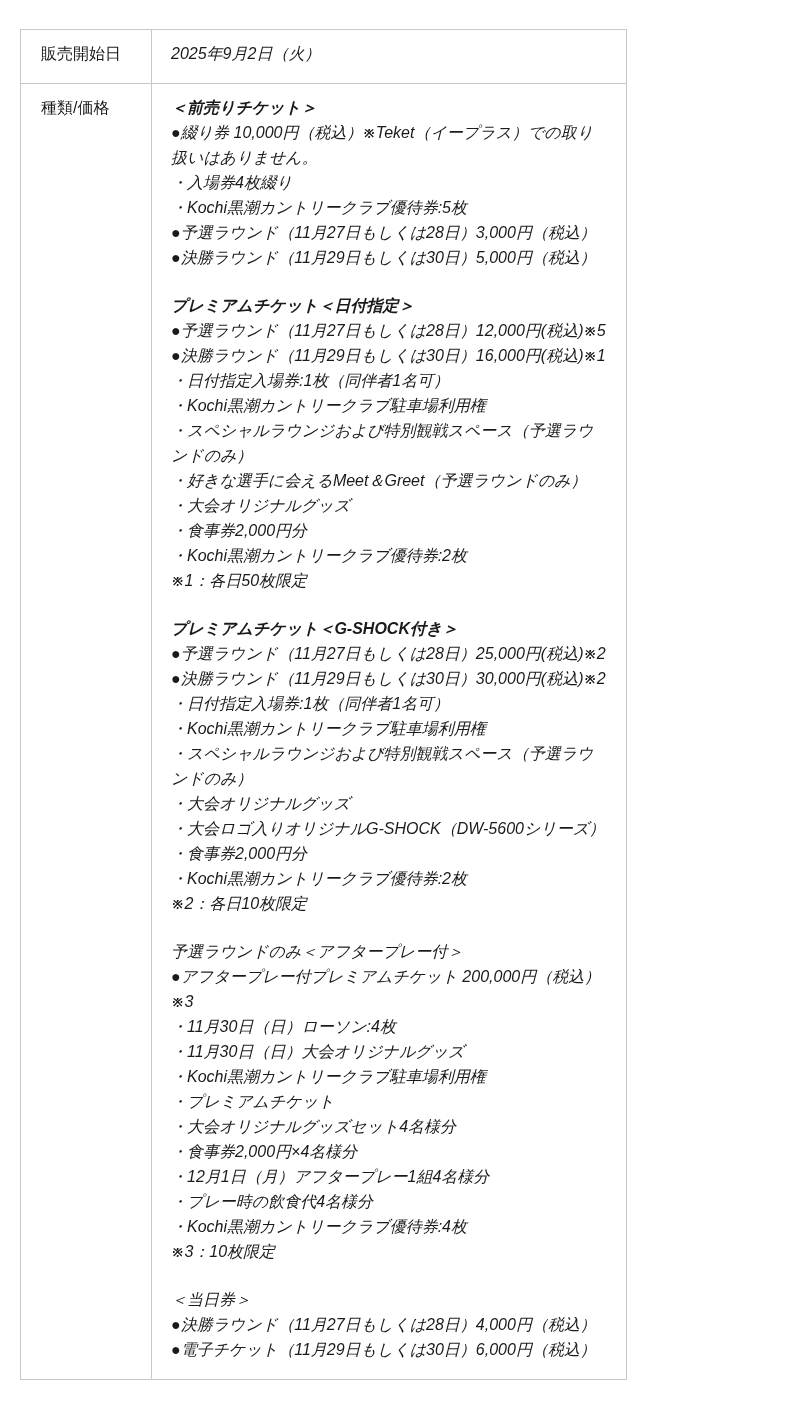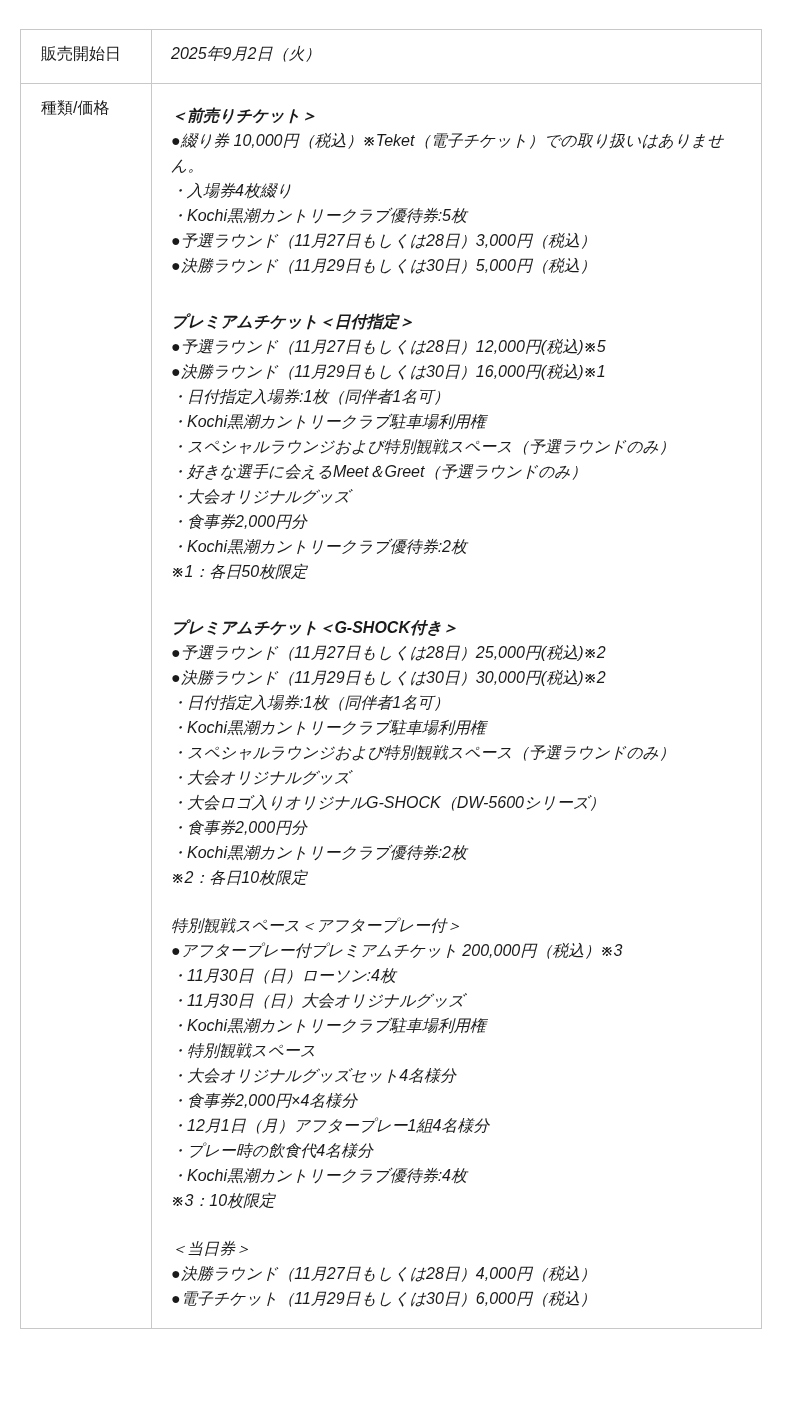--- a/index.html
+++ b/index.html
@@ -12,21 +12,21 @@
     color: #1a1a1a;
   }
   .table-wrap {
     position: absolute;
     left: 20px;
     top: 29px;
     width: 742px;
   }
   table.info-table {
     border-collapse: collapse;
-    width: 742px;
+    width: 607px;
     table-layout: fixed;
   }
   .info-table th,
   .info-table td {
     border: 1px solid #c8c8c8;
     vertical-align: top;
     text-align: left;
     font-size: 16px;
     font-weight: normal;
     line-height: 25px;
@@ -41,21 +41,20 @@
   .info-table td {
     padding: 11px 19px 17px 19px;
   }
   .line {
     min-height: 25px;
     word-break: break-all;
     font-style: italic;
   }
   .line.bold {
     font-weight: bold;
-    margin-top: 8px;
   }
   .line.blank {
     min-height: 23px;
     height: 23px;
   }
 </style>
 </head>
 <body>
 
 <div class="table-wrap">
@@ -64,21 +63,21 @@
         <tr>
           <th>販売開始日</th>
           <td>
             <div class="line">2025年9月2日（火）</div>
           </td>
         </tr>
         <tr>
           <th>種類/価格</th>
           <td>
             <div class="line bold">＜前売りチケット＞</div>
-            <div class="line">●綴り券 10,000円（税込）※Teket（電子チケット）での取り扱いはありません。</div>
+            <div class="line">●綴り券 10,000円（税込）※Teket（イープラス）での取り扱いはありません。</div>
             <div class="line">・入場券4枚綴り</div>
             <div class="line">・Kochi黒潮カントリークラブ優待券:5枚</div>
             <div class="line">●予選ラウンド（11月27日もしくは28日）3,000円（税込）</div>
             <div class="line">●決勝ラウンド（11月29日もしくは30日）5,000円（税込）</div>
             <div class="line blank"></div>
             <div class="line bold">プレミアムチケット＜日付指定＞</div>
             <div class="line">●予選ラウンド（11月27日もしくは28日）12,000円(税込)※5</div>
             <div class="line">●決勝ラウンド（11月29日もしくは30日）16,000円(税込)※1</div>
             <div class="line">・日付指定入場券:1枚（同伴者1名可）</div>
             <div class="line">・Kochi黒潮カントリークラブ駐車場利用権</div>
@@ -94,26 +93,26 @@
             <div class="line">●決勝ラウンド（11月29日もしくは30日）30,000円(税込)※2</div>
             <div class="line">・日付指定入場券:1枚（同伴者1名可）</div>
             <div class="line">・Kochi黒潮カントリークラブ駐車場利用権</div>
             <div class="line">・スペシャルラウンジおよび特別観戦スペース（予選ラウンドのみ）</div>
             <div class="line">・大会オリジナルグッズ</div>
             <div class="line">・大会ロゴ入りオリジナルG-SHOCK（DW-5600シリーズ）</div>
             <div class="line">・食事券2,000円分</div>
             <div class="line">・Kochi黒潮カントリークラブ優待券:2枚</div>
             <div class="line">※2：各日10枚限定</div>
             <div class="line blank"></div>
-            <div class="line">特別観戦スペース＜アフタープレー付＞</div>
+            <div class="line">予選ラウンドのみ＜アフタープレー付＞</div>
             <div class="line">●アフタープレー付プレミアムチケット 200,000円（税込）※3</div>
             <div class="line">・11月30日（日）ローソン:4枚</div>
             <div class="line">・11月30日（日）大会オリジナルグッズ</div>
             <div class="line">・Kochi黒潮カントリークラブ駐車場利用権</div>
-            <div class="line">・特別観戦スペース</div>
+            <div class="line">・プレミアムチケット</div>
             <div class="line">・大会オリジナルグッズセット4名様分</div>
             <div class="line">・食事券2,000円×4名様分</div>
             <div class="line">・12月1日（月）アフタープレー1組4名様分</div>
             <div class="line">・プレー時の飲食代4名様分</div>
             <div class="line">・Kochi黒潮カントリークラブ優待券:4枚</div>
             <div class="line">※3：10枚限定</div>
             <div class="line blank"></div>
             <div class="line">＜当日券＞</div>
             <div class="line">●決勝ラウンド（11月27日もしくは28日）4,000円（税込）</div>
             <div class="line">●電子チケット（11月29日もしくは30日）6,000円（税込）</div>

